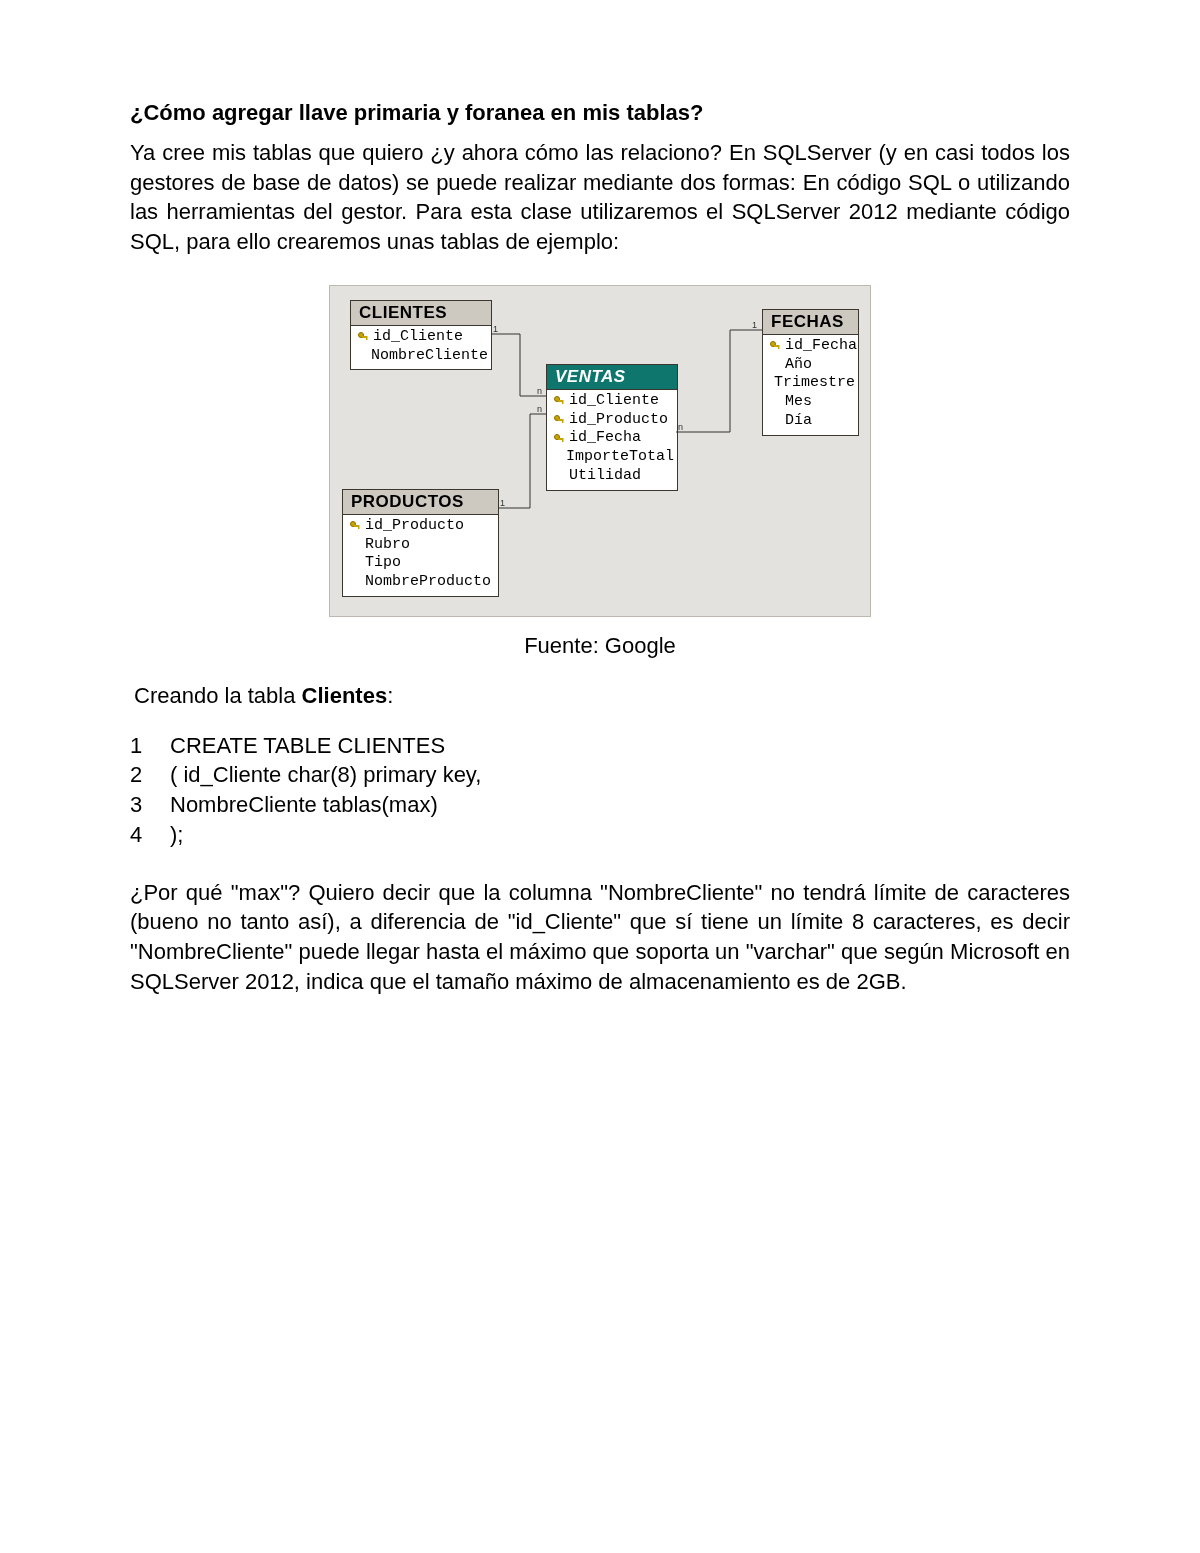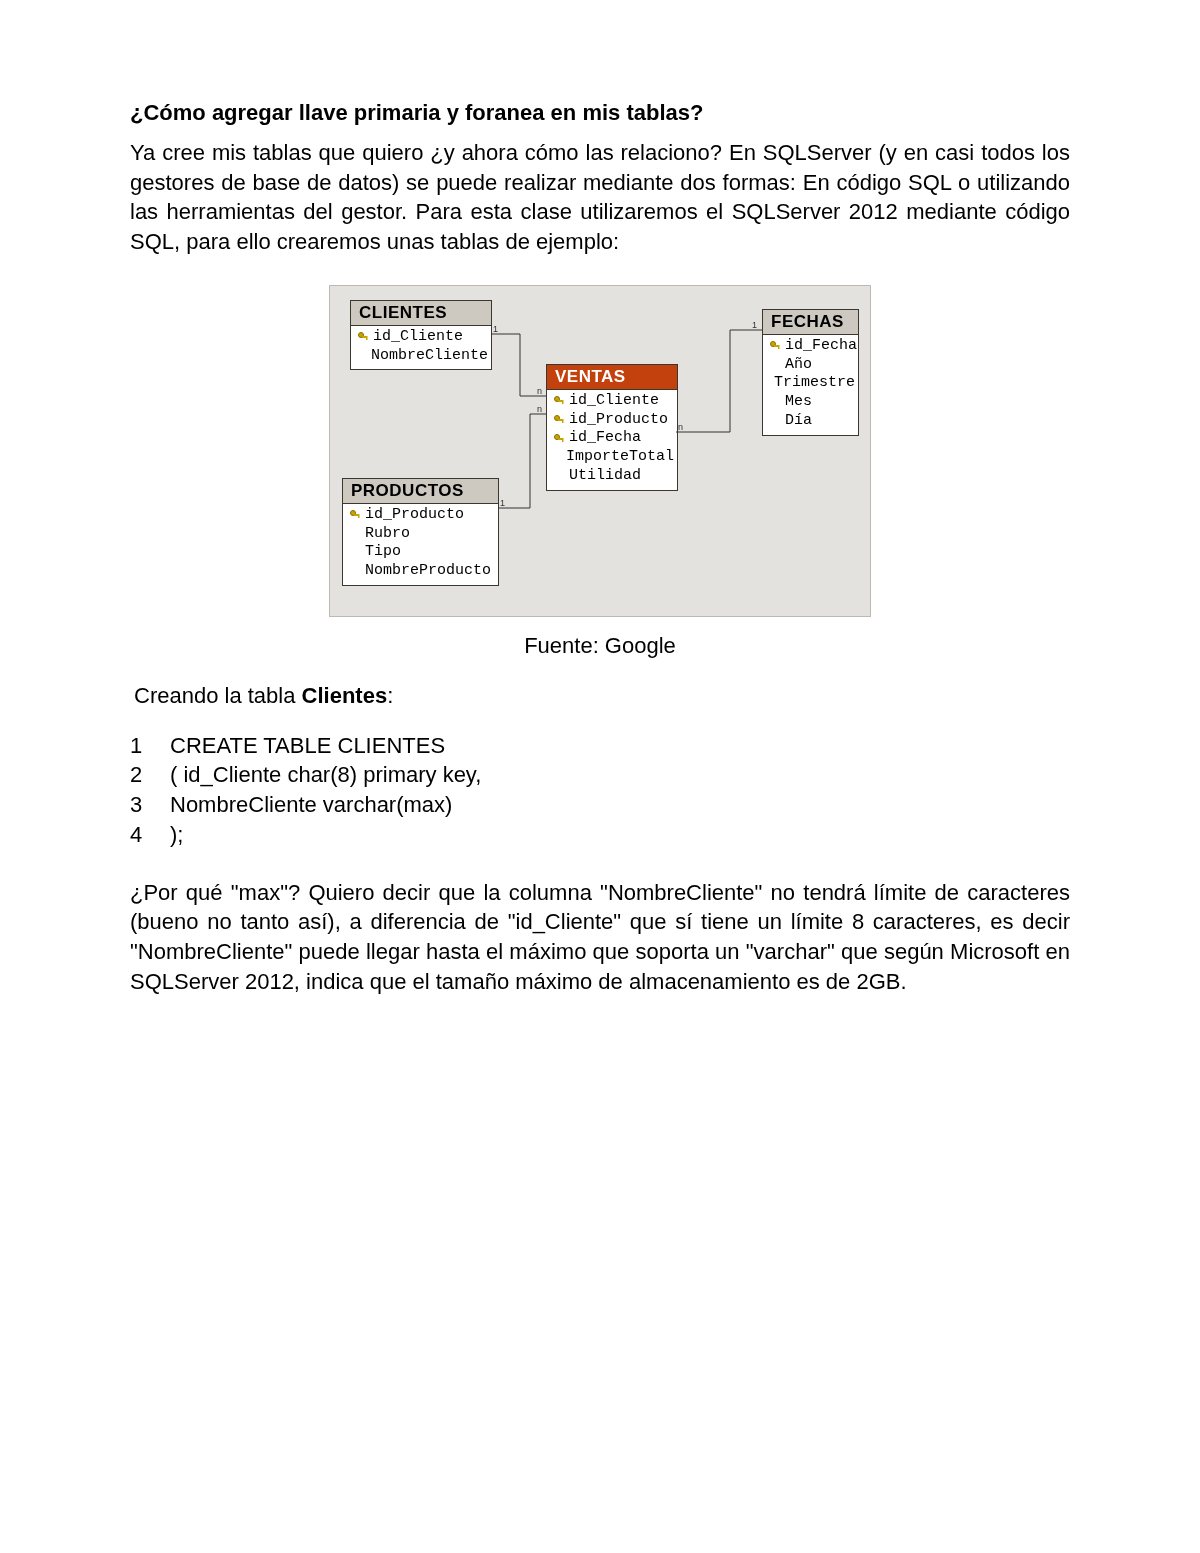--- a/index.html
+++ b/index.html
@@ -46,22 +46,23 @@
     width: 540px;
     height: 330px;
   }
   .etable {
     position: absolute;
     background: #fff;
     border: 1px solid #3b372f;
     font-family: Verdana, sans-serif;
   }
   .etable .hdr {
-    background: #c2410c;
+    background: #0f766e;
     font-weight: bold;
+    font-style: italic;
     padding: 2px 8px 2px 8px;
     font-size: 17px;
     letter-spacing: 0.5px;
   }
   .etable .hdr.light {
     background: #cdc9c1;
     color: #000;
     font-style: normal;
     border-bottom: 1px solid #3b372f;
   }
@@ -205,21 +206,21 @@
               <span class="plain-pad"></span>
               <span>Mes</span>
             </div>
           <div class="colrow">
               <span class="plain-pad"></span>
               <span>Día</span>
             </div>
         </div>
       </div>
 
-      <div class="etable" style="left:12px; top:192px; width:155px;">
+      <div class="etable" style="left:12px; top:203px; width:155px;">
         <div class="hdr light">PRODUCTOS</div>
         <div class="cols">
           <div class="colrow">
               <span class="key-icon">
                 <svg viewBox="0 0 12 12">
                   <circle cx="4" cy="4" r="2.5" fill="#c7a400" stroke="#8a6d00" stroke-width="1"></circle>
                   <rect x="5" y="5" width="5" height="2" fill="#c7a400"></rect>
                   <rect x="9" y="5" width="1.5" height="4" fill="#c7a400"></rect>
                 </svg>
               </span>
@@ -267,21 +268,21 @@
     <div class="code-row">
         <span class="ln">1</span>
         <span>CREATE TABLE CLIENTES</span>
       </div>
     <div class="code-row">
         <span class="ln">2</span>
         <span>( id_Cliente char(8) primary key,</span>
       </div>
     <div class="code-row">
         <span class="ln">3</span>
-        <span>NombreCliente varchar(max)</span>
+        <span>NombreCliente tablas(max)</span>
       </div>
     <div class="code-row">
         <span class="ln">4</span>
         <span>);</span>
       </div>
   </div>
 
   <div class="para">¿Por qué "max"? Quiero decir que la columna "NombreCliente" no tendrá límite de caracteres (bueno no tanto así), a diferencia de "id_Cliente" que sí tiene un límite 8 caracteres, es decir "NombreCliente" puede llegar hasta el máximo que soporta un "varchar" que según Microsoft en SQLServer 2012, indica que el tamaño máximo de almacenamiento es de 2GB.</div>
 
 </div>

